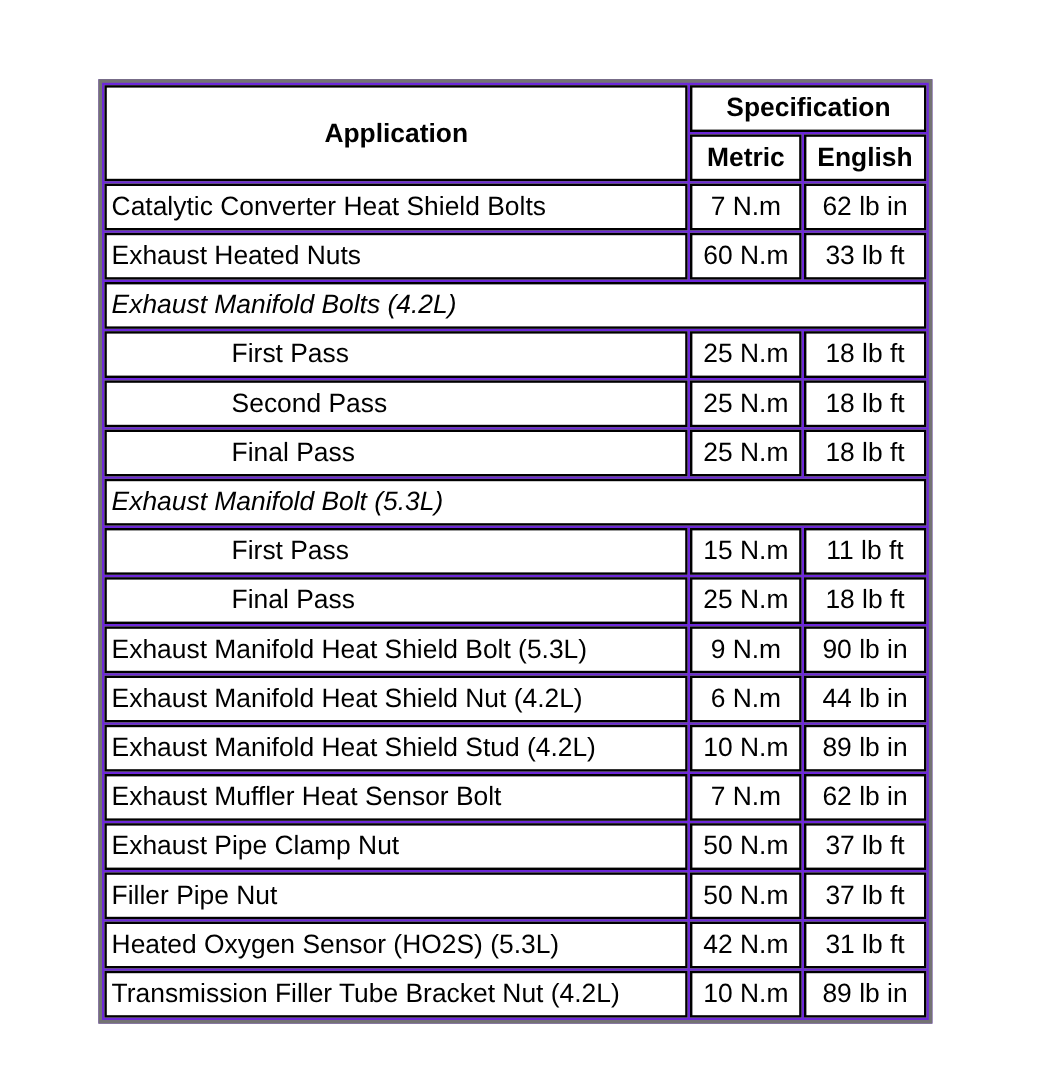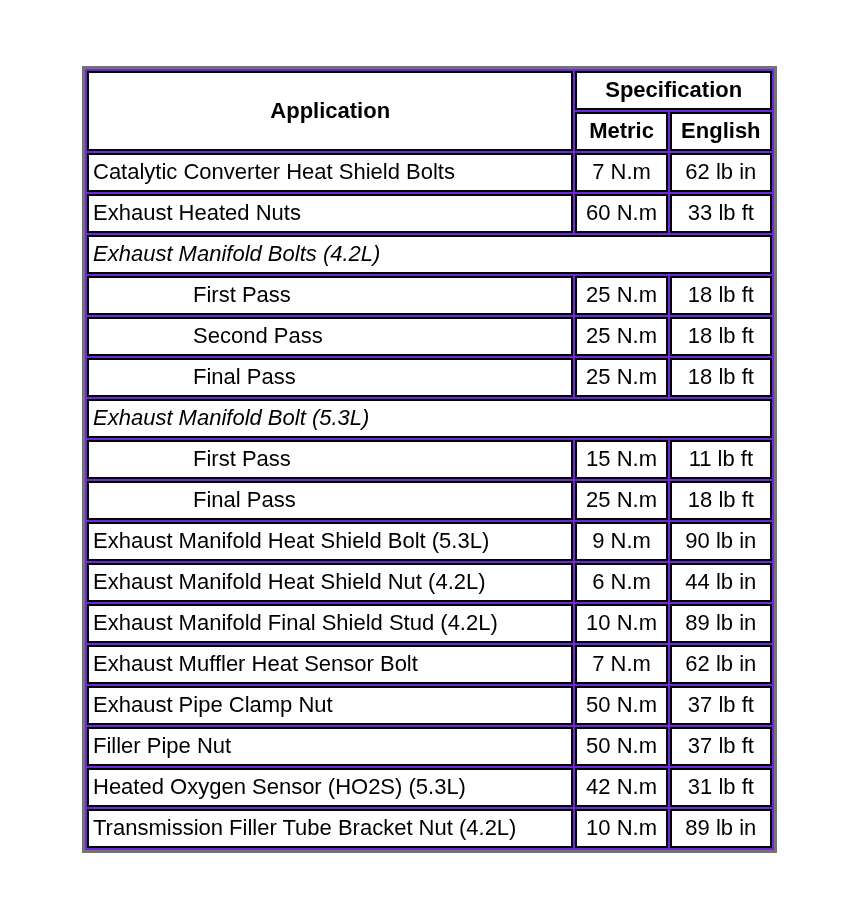--- a/index.html
+++ b/index.html
@@ -131,21 +131,21 @@
           <td class="app-cell">Exhaust Manifold Heat Shield Bolt (5.3L)</td>
           <td class="val-cell">9 N.m</td>
           <td class="val-cell">90 lb in</td>
         </tr>
         <tr>
           <td class="app-cell">Exhaust Manifold Heat Shield Nut (4.2L)</td>
           <td class="val-cell">6 N.m</td>
           <td class="val-cell">44 lb in</td>
         </tr>
         <tr>
-          <td class="app-cell">Exhaust Manifold Final Shield Stud (4.2L)</td>
+          <td class="app-cell">Exhaust Manifold Heat Shield Stud (4.2L)</td>
           <td class="val-cell">10 N.m</td>
           <td class="val-cell">89 lb in</td>
         </tr>
         <tr>
           <td class="app-cell">Exhaust Muffler Heat Sensor Bolt</td>
           <td class="val-cell">7 N.m</td>
           <td class="val-cell">62 lb in</td>
         </tr>
         <tr>
           <td class="app-cell">Exhaust Pipe Clamp Nut</td>

